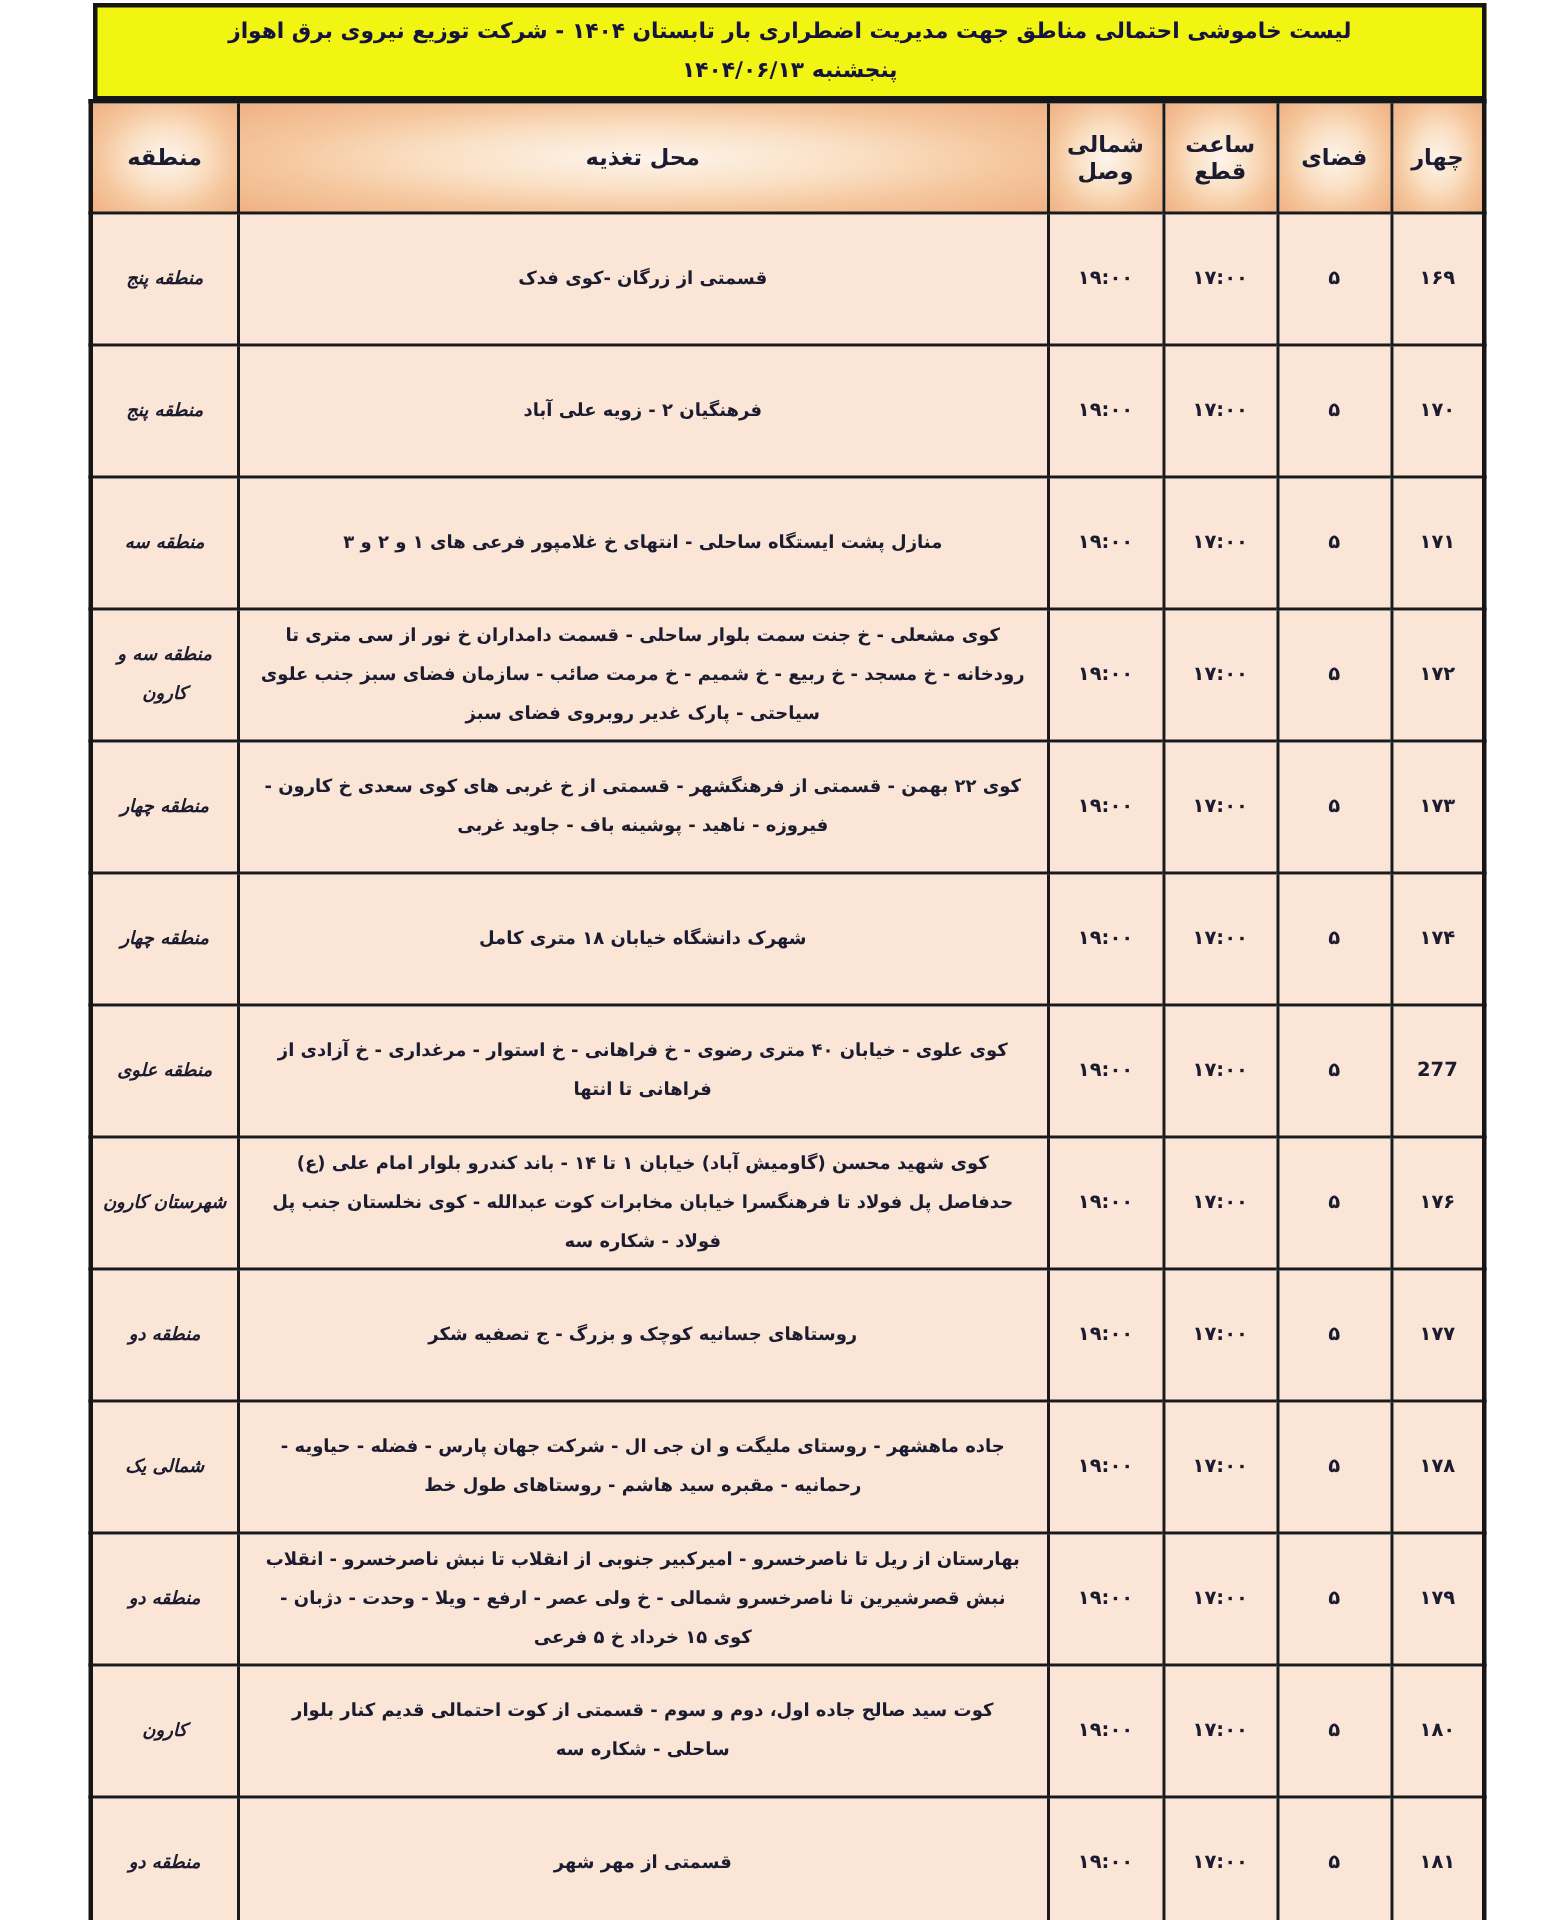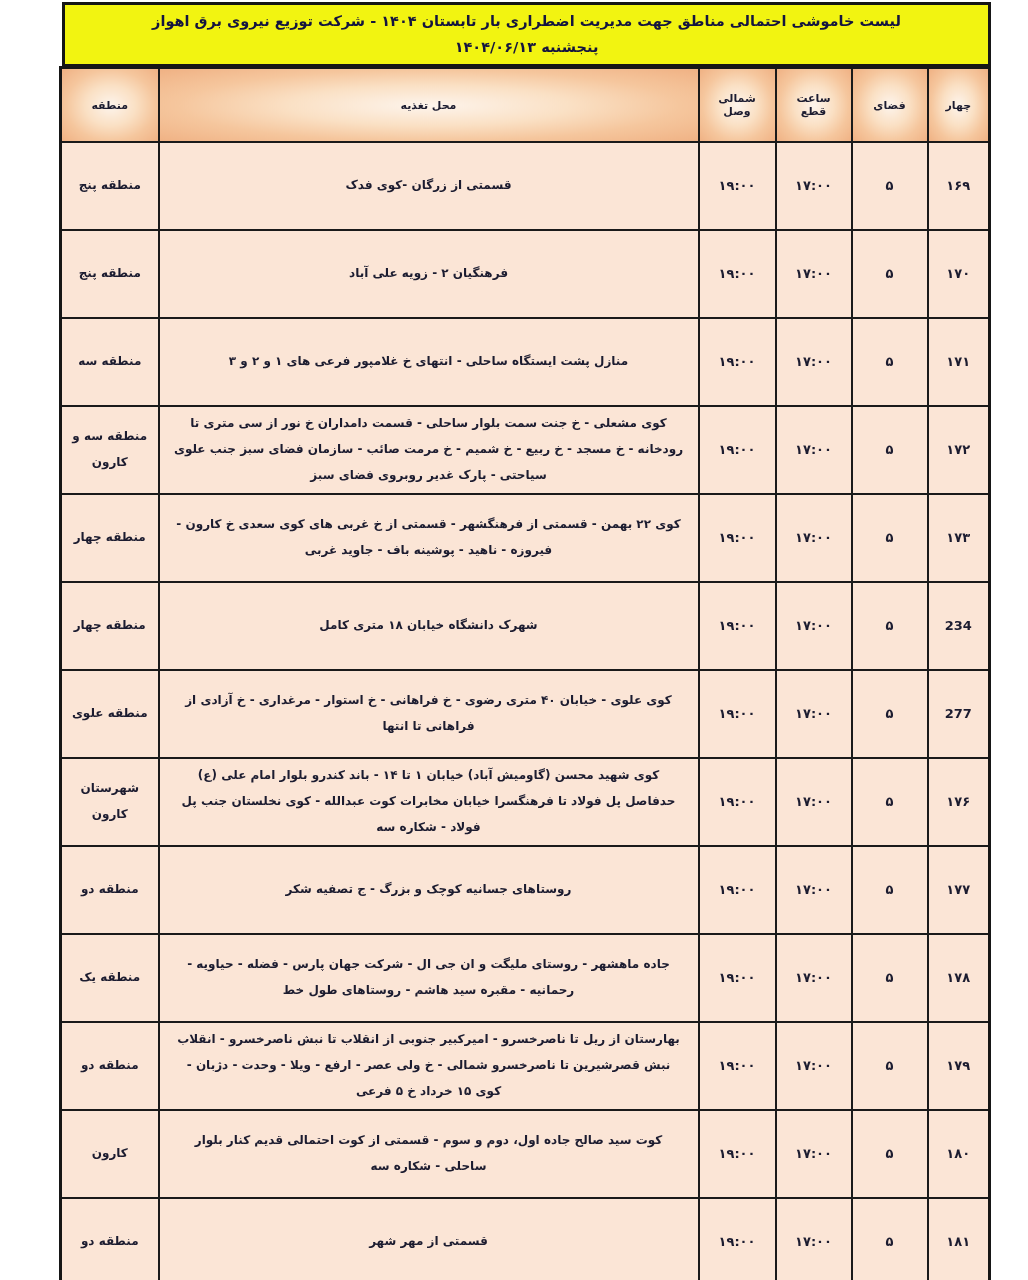--- a/index.html
+++ b/index.html
@@ -57,36 +57,36 @@
     border: 2px solid #1a1a1a;
     text-align: center;
     vertical-align: middle;
     color: #1c1c30;
     font-weight: bold;
     padding: 2px 6px;
     overflow: hidden;
   }
   .outage-table thead th {
     height: 68px;
-    font-size: 11px;
+    font-size: 15px;
     background:
       radial-gradient(ellipse 75% 80% at 50% 50%,
         #fdf4ec 0%, #fae0c4 35%, #f5c69d 62%, #eeab7c 100%);
   }
   .outage-table tbody td {
     height: 82px;
     background: #fbe5d6;
     font-size: 12px;
     line-height: 2.15;
   }
   .outage-table td.cell-row, .outage-table td.cell-block,
   .outage-table td.cell-cut, .outage-table td.cell-recon {
     font-size: 13px;
   }
-  .outage-table td.cell-region { font-size: 12px; }
+  .outage-table td.cell-region { font-size: 12px; font-style: italic; }
   .outage-table td.cell-loc    { padding: 2px 14px; }
 </style>
 </head>
 <body>
 
 <div class="page">
   <div class="sheet">
 
     <div class="title-banner">
       <div class="title-line1">لیست خاموشی احتمالی مناطق جهت مدیریت اضطراری بار تابستان ۱۴۰۴ - شرکت توزیع نیروی برق اهواز</div>
@@ -152,21 +152,21 @@
   <tr>
     <td class="cell-row">۱۷۳</td>
     <td class="cell-block">۵</td>
     <td class="cell-cut">۱۷:۰۰</td>
     <td class="cell-recon">۱۹:۰۰</td>
     <td class="cell-loc">کوی ۲۲ بهمن - قسمتی از فرهنگشهر - قسمتی از خ غربی های کوی سعدی خ کارون - فیروزه - ناهید - پوشینه باف - جاوید غربی</td>
     <td class="cell-region">منطقه چهار</td>
   </tr>
 
   <tr>
-    <td class="cell-row">234</td>
+    <td class="cell-row">۱۷۴</td>
     <td class="cell-block">۵</td>
     <td class="cell-cut">۱۷:۰۰</td>
     <td class="cell-recon">۱۹:۰۰</td>
     <td class="cell-loc">شهرک دانشگاه خیابان ۱۸ متری کامل</td>
     <td class="cell-region">منطقه چهار</td>
   </tr>
 
   <tr>
     <td class="cell-row">277</td>
     <td class="cell-block">۵</td>
@@ -193,21 +193,21 @@
     <td class="cell-loc">روستاهای جسانیه کوچک و بزرگ - ج تصفیه شکر</td>
     <td class="cell-region">منطقه دو</td>
   </tr>
 
   <tr>
     <td class="cell-row">۱۷۸</td>
     <td class="cell-block">۵</td>
     <td class="cell-cut">۱۷:۰۰</td>
     <td class="cell-recon">۱۹:۰۰</td>
     <td class="cell-loc">جاده ماهشهر - روستای ملیگت و ان جی ال - شرکت جهان پارس - فضله - حیاویه - رحمانیه - مقبره سید هاشم - روستاهای طول خط</td>
-    <td class="cell-region">منطقه یک</td>
+    <td class="cell-region">شمالی یک</td>
   </tr>
 
   <tr>
     <td class="cell-row">۱۷۹</td>
     <td class="cell-block">۵</td>
     <td class="cell-cut">۱۷:۰۰</td>
     <td class="cell-recon">۱۹:۰۰</td>
     <td class="cell-loc">بهارستان از ریل تا ناصرخسرو - امیرکبیر جنوبی از انقلاب تا نبش ناصرخسرو - انقلاب نبش قصرشیرین تا ناصرخسرو شمالی - خ ولی عصر - ارفع - ویلا - وحدت - دژبان - کوی ۱۵ خرداد خ ۵ فرعی</td>
     <td class="cell-region">منطقه دو</td>
   </tr>

